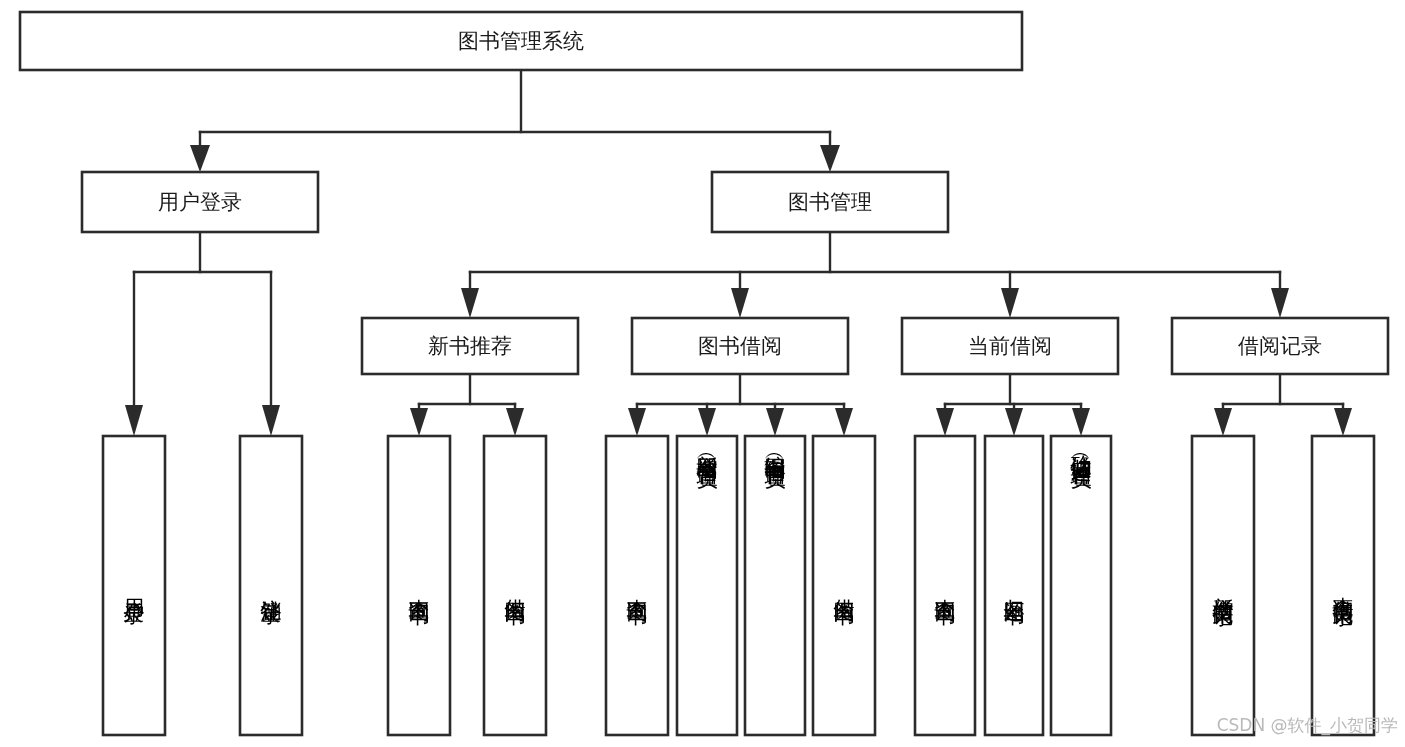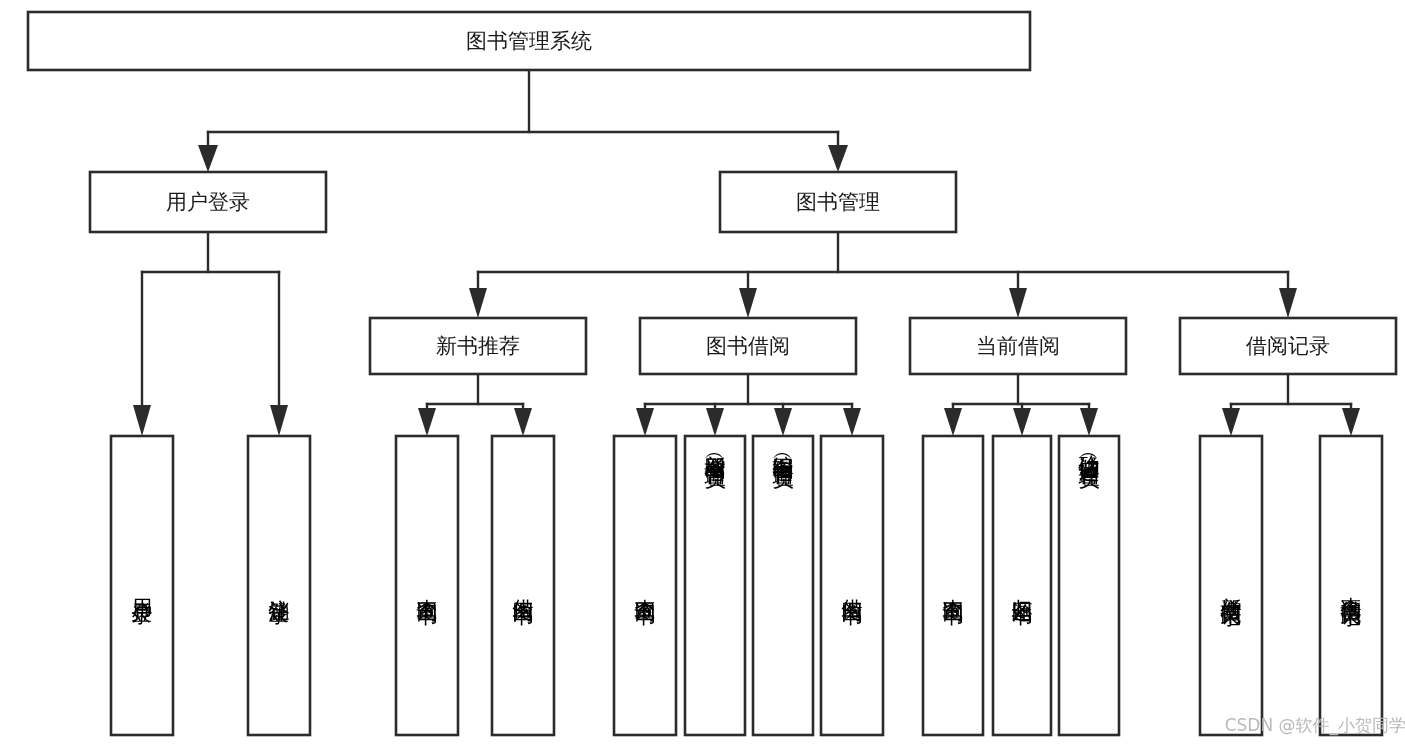--- a/index.html
+++ b/index.html
@@ -10,21 +10,21 @@
   }
   body {
     width: 1405px;
     height: 747px;
     font-family: "DejaVu Sans", "Liberation Sans", sans-serif;
     overflow: hidden;
     position: relative;
   }
   #diagram-root {
     position: absolute;
-    left: 8px;
+    left: 0;
     top: 0;
     width: 1243px;
     height: 747px;
     text-decoration: underline;
   }
   svg.diagram {
     display: block;
     width: 1405px;
     height: 747px;
     background: #ffffff;

